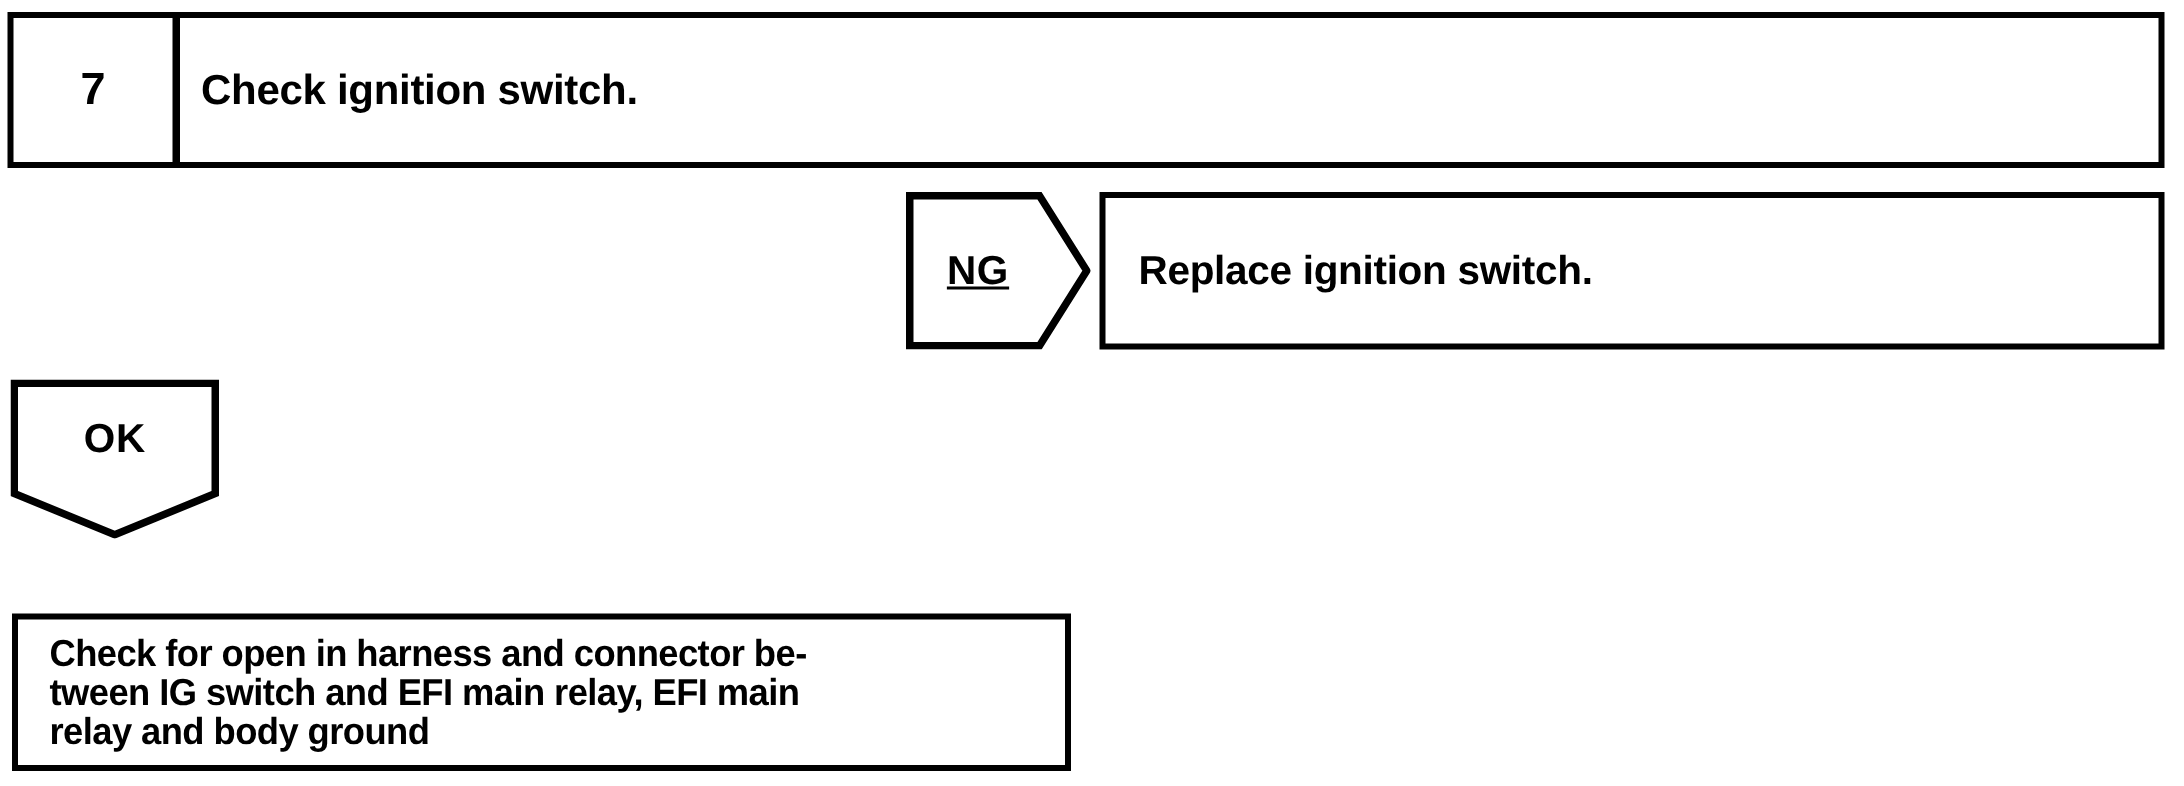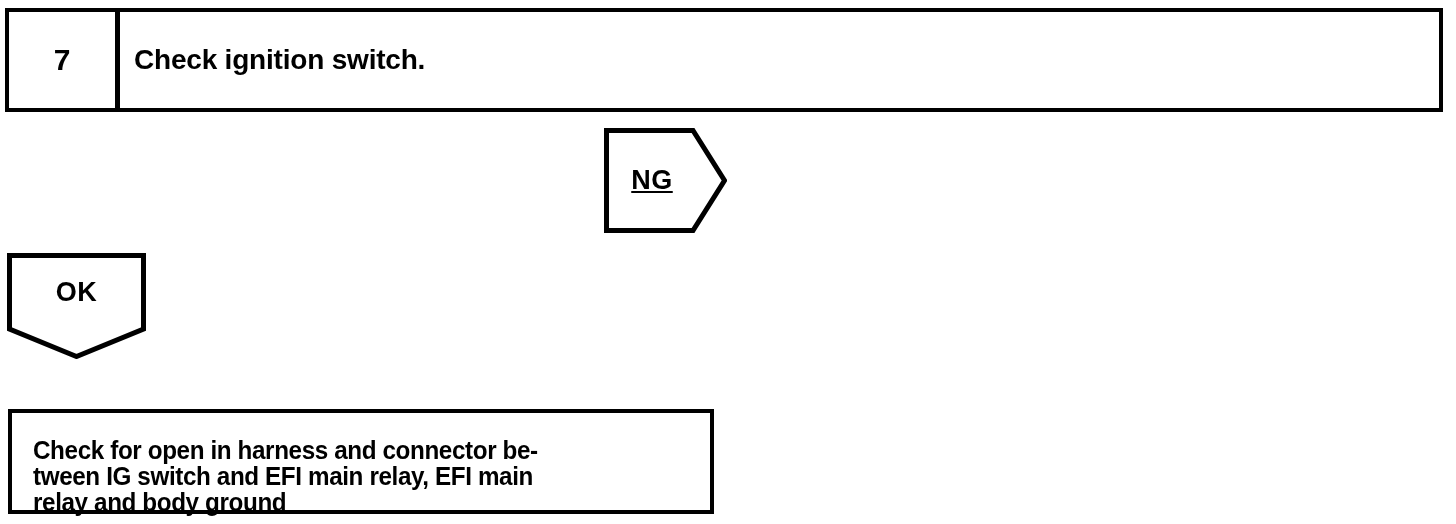--- a/index.html
+++ b/index.html
@@ -144,21 +144,21 @@
 
   
   .ok-result-box {
     position: absolute;
     left: 8px;
     top: 409px;
     width: 706px;
     height: 105px;
     border: 4px solid #000;
     box-sizing: border-box;
-    padding: 24px 0 0 21px;
+    padding: 10px 0 0 21px;
     background: #fff;
   }
   .ok-result-text {
     font-size: 25px;
     font-weight: bold;
     line-height: 26px;
     letter-spacing: -0.4px;
     white-space: pre-line;
     transform: scaleX(0.97);
     transform-origin: left top;
@@ -178,20 +178,23 @@
     </div>
   </div>
 
   <div class="ng-branch">
     <svg width="123" height="105" viewBox="0 0 123 105">
       <polygon points="2.5,2.5 89,2.5 120.5,52.5 89,102.5 2.5,102.5" fill="#ffffff" stroke="#000000" stroke-width="5" stroke-linejoin="miter"></polygon>
     </svg>
     <span class="ng-label">NG</span>
   </div>
 
+  <div class="ng-result-box">
+    <span class="ng-result-text">Replace ignition switch.</span>
+  </div>
 
   <div class="ok-branch">
     <svg width="139" height="106" viewBox="0 0 139 106">
       <polygon points="2.5,2.5 136.5,2.5 136.5,76 69.5,103.5 2.5,76" fill="#ffffff" stroke="#000000" stroke-width="5" stroke-linejoin="miter"></polygon>
     </svg>
     <span class="ok-label">OK</span>
   </div>
 
   <div class="ok-result-box">
     <div class="ok-result-text">Check for open in harness and connector be-

